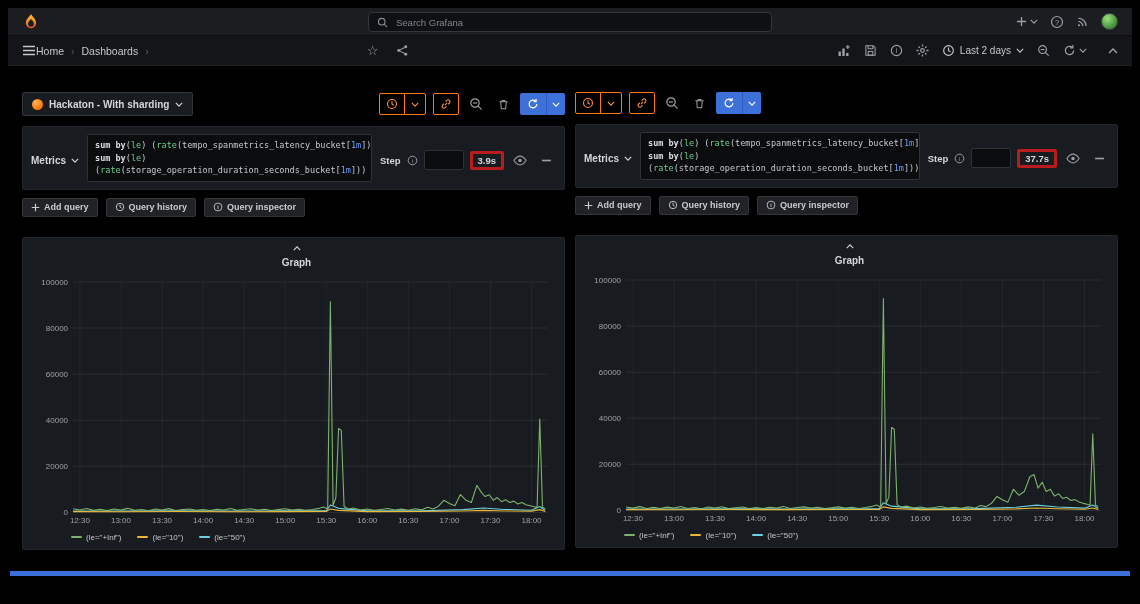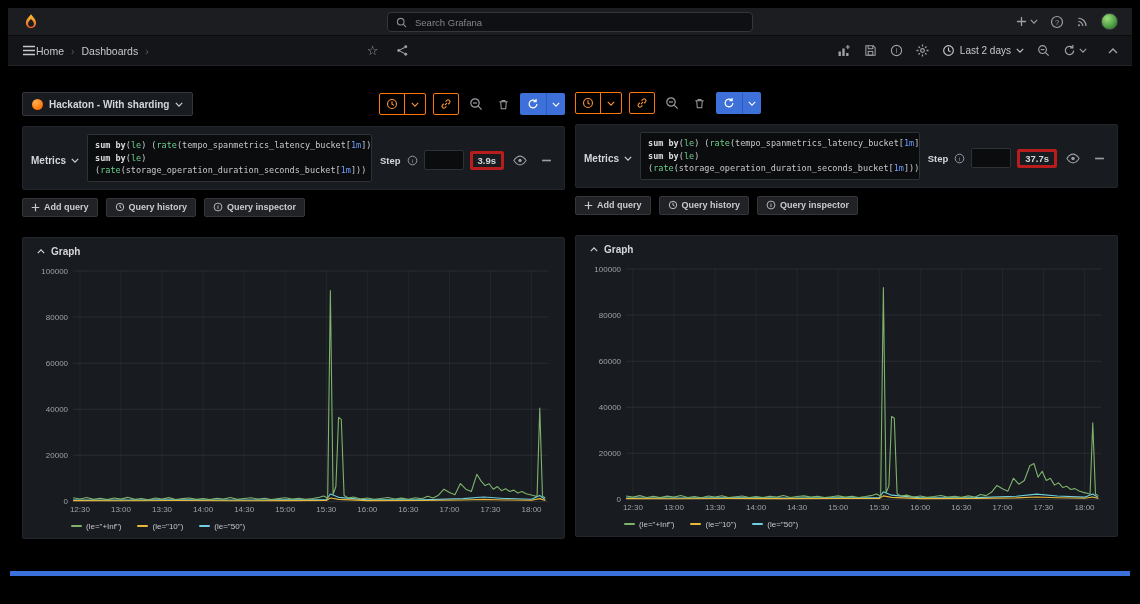--- a/index.html
+++ b/index.html
@@ -17,21 +17,21 @@
 
   
   .topnav {
     position:relative; height:28px; flex:0 0 28px;
     background:#1b1d21; border-bottom:1px solid #0a0a0b;
     display:flex; align-items:center; padding:0 14px;
   }
   .logo { width:18px; height:18px; }
   .searchbox {
     position:absolute; left:50%; top:4px; transform:translateX(-50%);
-    width:366px; height:20px; background:#0f1013;
+    width:404px; height:20px; background:#0f1013;
     border:1px solid #34363c; border-radius:4px;
     display:flex; align-items:center; gap:6px; padding:0 8px; color:#888b92;
   }
   .searchbox input {
     flex:1; background:transparent; border:none; outline:none;
     color:#c7c8cc; font-size:9.5px; font-family:inherit;
   }
   .searchbox input::placeholder { color:#82858c; }
   .nav-right { margin-left:auto; display:flex; align-items:center; gap:12px; color:#9da0a6; }
   .plus-group { display:flex; align-items:center; gap:3px; }
@@ -118,21 +118,21 @@
     background:#202226; border:1px solid #34363c; border-radius:2px;
     font-size:9px; font-weight:bold; color:#c9cad0;
   }
 
   
   .graph-card {
     margin-top:20px; background:#181b1f; border:1px solid #22252b; border-radius:2px;
     padding:6px 8px 4px;
   }
   .graph-header { display:flex; align-items:center; gap:6px; margin:2px 0 6px 6px;
-    font-size:10px; font-weight:bold; color:#d5d6da; }
+    font-size:10px; font-weight:bold; color:#d5d6da;flex-direction:column; }
   .chart { width:100%; height:auto; }
   .legend { display:flex; gap:16px; margin:3px 0 3px 40px; font-size:8px; color:#c5c6cb; align-items:center; }
   .legend-item { display:inline-flex; align-items:center; gap:4px; }
   .legend-dash { width:11px; height:2px; border-radius:1px; display:inline-block; }
 
   .bottom-bar { position:absolute; left:2px; right:2px; bottom:20px; height:5px; background:#3b6fd9; }
 </style>
 </head>
 <body>
 

